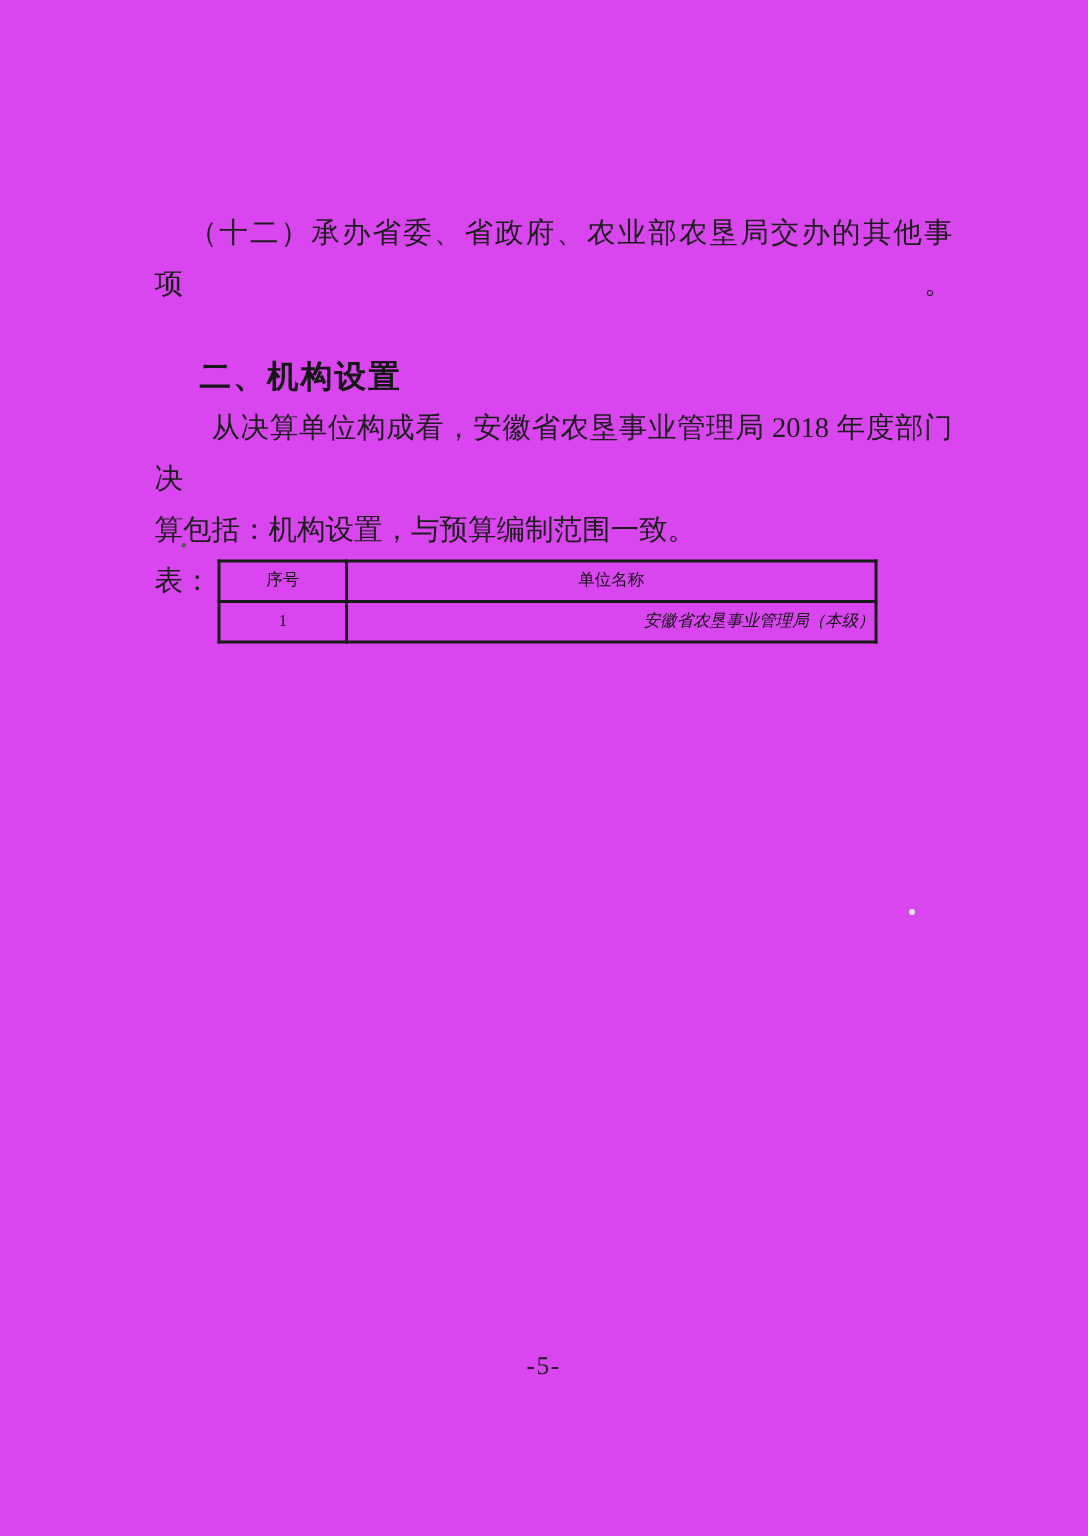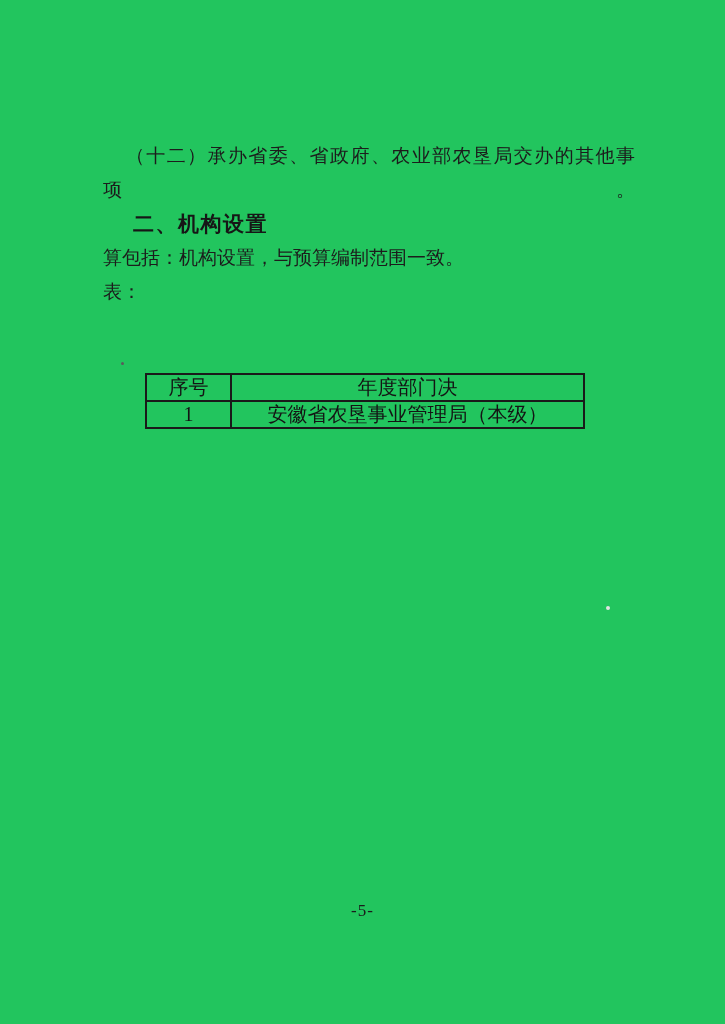--- a/index.html
+++ b/index.html
@@ -4,21 +4,21 @@
 <style>
   html, body {
     margin: 0;
     padding: 0;
     background: #ffffff;
   }
   .page {
     position: relative;
     width: 725px;
     height: 1024px;
-    background: #22c55e;
+    background: #d946ef;
     overflow: hidden;
     font-family: "Liberation Serif", serif;
     color: #1c1c1c;
   }
   .content {
     position: absolute;
     left: 103px;
     top: 139px;
     width: 532px;
     font-size: 19px;
@@ -33,43 +33,45 @@
   }
   .indent-sm { text-indent: 1.2em; }
   .indent-2  { text-indent: 2em; }
   .heading {
     font-family: "Liberation Sans", sans-serif;
     font-weight: bold;
     font-size: 21px;
     padding-left: 30px;
     letter-spacing: 1.5px;
     color: #161616;
+    margin-top: 28px;
   }
   .doc-table {
     position: absolute;
     left: 145px;
     top: 373px;
     width: 440px;
     border-collapse: collapse;
     table-layout: fixed;
-    font-size: 20px;
+    font-size: 11px;
     color: #141414;
   }
   .doc-table td {
     border: 2px solid #1a1a1a;
     height: 25px;
     padding: 0;
     font-weight: normal;
     line-height: 25px;
   }
   .col-index { width: 83px; }
   .cell-center { text-align: center; }
   .cell-name {
-    text-align: center;
+    text-align: right;
     padding-left: 10px;
+    font-style: italic;
   }
   .page-number {
     position: absolute;
     top: 901px;
     left: 0;
     width: 725px;
     text-align: center;
     font-size: 17px;
     letter-spacing: 1px;
     color: #1b1b1b;
@@ -97,30 +99,31 @@
 </head>
 <body>
 
 <div class="page">
 
   <div class="content">
     <div class="line fill indent-sm">（十二）承办省委、省政府、农业部农垦局交办的其他事项。</div>
 
     <div class="line heading">二、机构设置</div>
 
+    <div class="line fill indent-2">从决算单位构成看，安徽省农垦事业管理局 2018 年度部门决</div>
     <div class="line">算包括：机构设置，与预算编制范围一致。</div>
 
     <div class="line">表：</div>
   </div>
 
   <table class="doc-table">
     <tbody>
       <tr>
         <td class="col-index cell-center">序号</td>
-        <td class="cell-center">年度部门决</td>
+        <td class="cell-center">单位名称</td>
       </tr>
       <tr>
         <td class="col-index cell-center">1</td>
         <td class="cell-name">安徽省农垦事业管理局（本级）</td>
       </tr>
     </tbody>
   </table>
 
   <div class="page-number">-5-</div>
 

